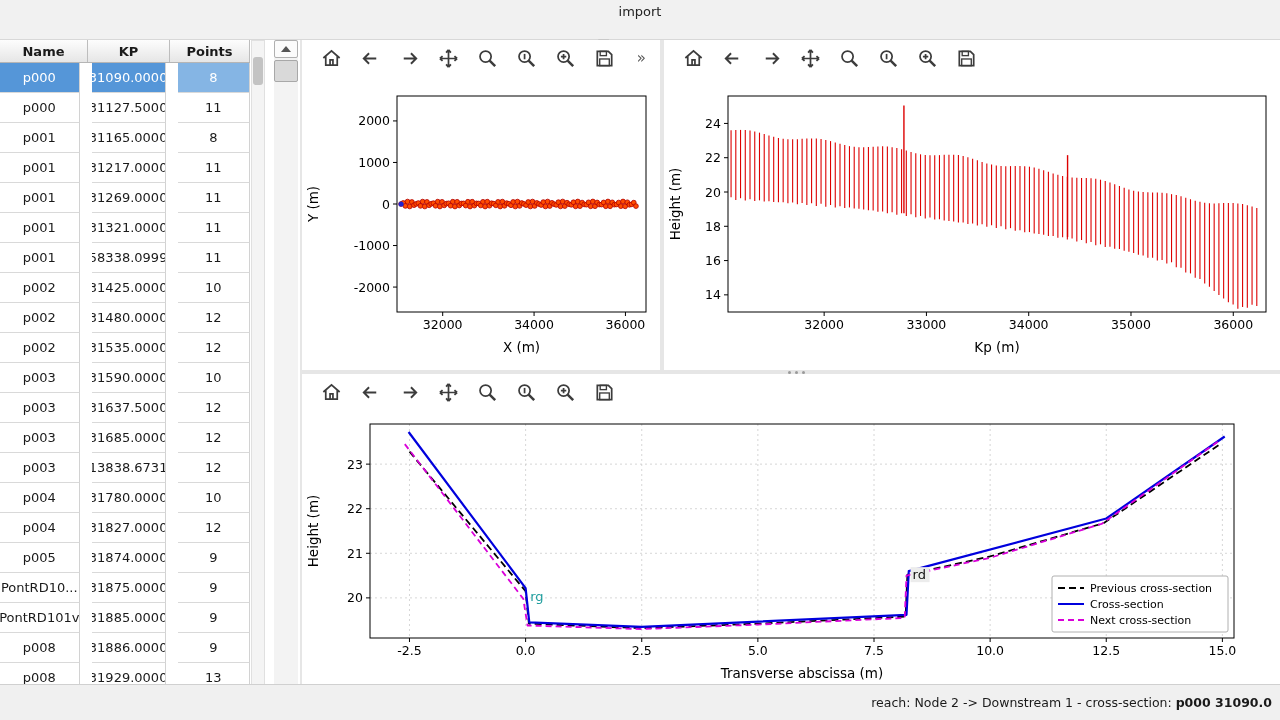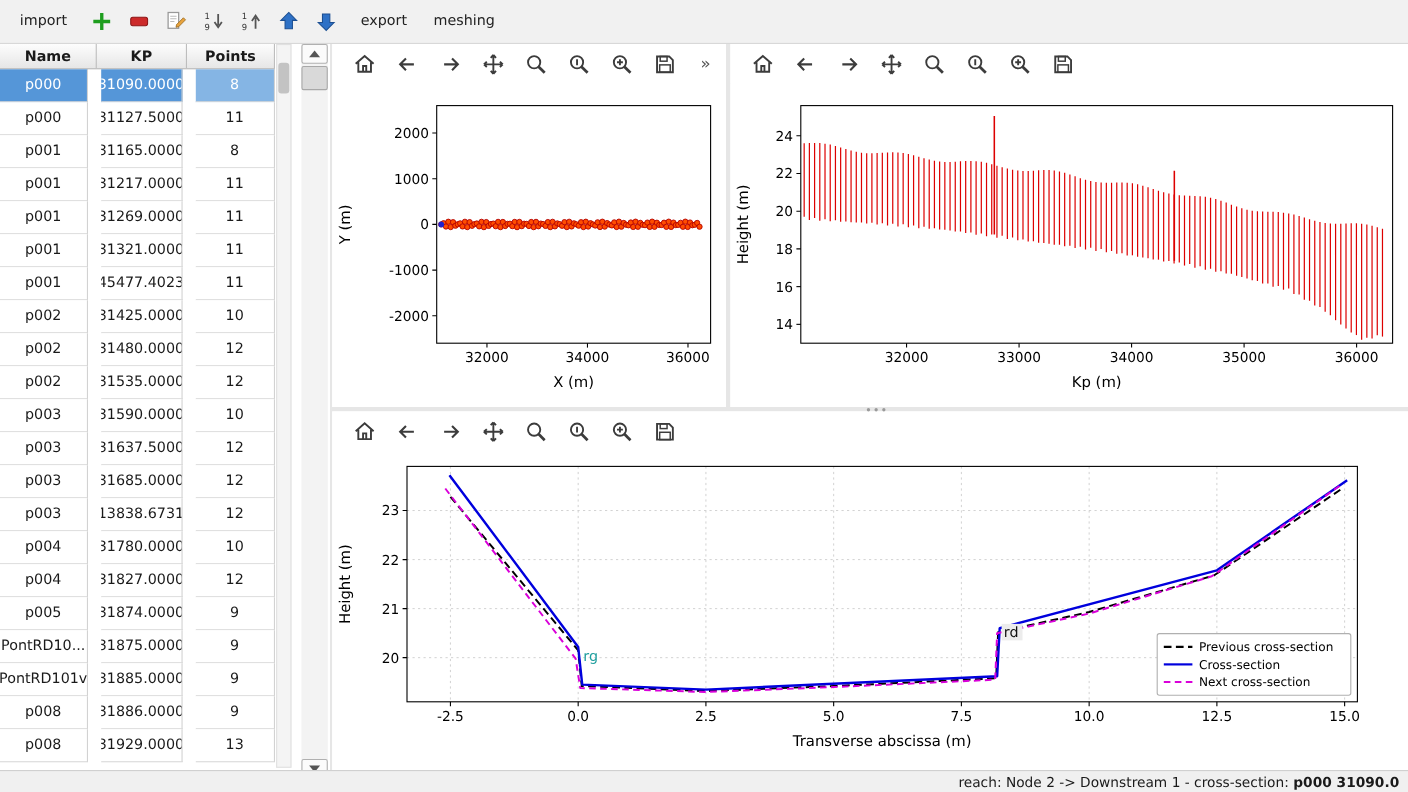--- a/index.html
+++ b/index.html
@@ -2,21 +2,21 @@
 <html><head>
 <meta charset="utf-8">
 <style>
   html,body{margin:0;padding:0;}
   body{width:1280px;height:720px;overflow:hidden;background:#ececec;
        font-family:"DejaVu Sans","Liberation Sans",sans-serif;font-size:13px;color:#1a1a1a;}
   .app{position:relative;width:1280px;height:720px;}
 
   
   .top-toolbar{position:absolute;top:0;left:0;right:0;height:40px;background:#f1f1f1;
-    border-bottom:1px solid #d8d8d8;display:flex;align-items:center;gap:12px;padding:0 12px;box-sizing:border-box;}
+    border-bottom:1px solid #d8d8d8;display:flex;align-items:center;gap:12px;padding:0 12px;box-sizing:border-box;flex-direction:column;}
   .text-btn{padding:4px 6px;color:#222;cursor:default;}
   .icon-group{display:flex;align-items:center;gap:7px;}
   .tool-btn{width:27px;height:27px;display:inline-flex;align-items:center;justify-content:center;border-radius:3px;}
 
   
   .left-panel{position:absolute;top:40px;left:0;width:300px;bottom:12px;background:#ffffff;}
   .xtable{position:absolute;left:0;top:0;width:250px;}
   .thead{display:flex;height:22px;background:linear-gradient(#fdfdfd,#e6e6e6);border-bottom:1px solid #b5b5b5;}
   .th{font-weight:bold;}
   .tcell{box-sizing:border-box;display:flex;align-items:center;justify-content:center;
@@ -46,21 +46,21 @@
   .mpl-toolbar{height:36px;display:flex;align-items:center;padding:0 10px 0 16px;background:#fff;}
   .mpl-icons{display:flex;align-items:center;gap:13px;}
   .mpl-btn{width:26px;height:26px;display:inline-flex;align-items:center;justify-content:center;border-radius:3px;}
   .overflow{margin-left:auto;color:#555;font-size:15px;padding:0 4px;}
   svg.plot{display:block;background:#fff;}
   svg text{font-family:"DejaVu Sans","Liberation Sans",sans-serif;}
   .splitter-dots{position:absolute;left:488px;top:329px;height:6px;display:flex;gap:4px;align-items:center;}
   .splitter-dots i{width:3px;height:3px;border-radius:50%;background:#9a9a9a;}
 
   
-  .status-bar{position:absolute;left:0;right:0;bottom:0;height:20px;background:#f0f0f0;border-top:1px solid #d0d0d0;
+  .status-bar{position:absolute;left:0;right:0;bottom:0;height:36px;background:#f0f0f0;border-top:1px solid #d0d0d0;
     display:flex;align-items:center;justify-content:flex-end;padding:0 8px;font-size:12.5px;white-space:pre;box-sizing:border-box;}
   .status-bar b{font-weight:bold;}
 </style>
 </head>
 <body>
 
 <div class="app">
 
   <div class="top-toolbar">
     <span class="text-btn">import</span>
@@ -144,21 +144,21 @@
             <div class="tcell c1">31269.0000</div>
             <div class="tcell c2">11</div>
           </div>
           <div class="trow">
             <div class="tcell c0">p001</div>
             <div class="tcell c1">31321.0000</div>
             <div class="tcell c2">11</div>
           </div>
           <div class="trow">
             <div class="tcell c0">p001</div>
-            <div class="tcell c1">45477.4023</div>
+            <div class="tcell c1">58338.0999</div>
             <div class="tcell c2">11</div>
           </div>
           <div class="trow">
             <div class="tcell c0">p002</div>
             <div class="tcell c1">31425.0000</div>
             <div class="tcell c2">10</div>
           </div>
           <div class="trow">
             <div class="tcell c0">p002</div>
             <div class="tcell c1">31480.0000</div>

